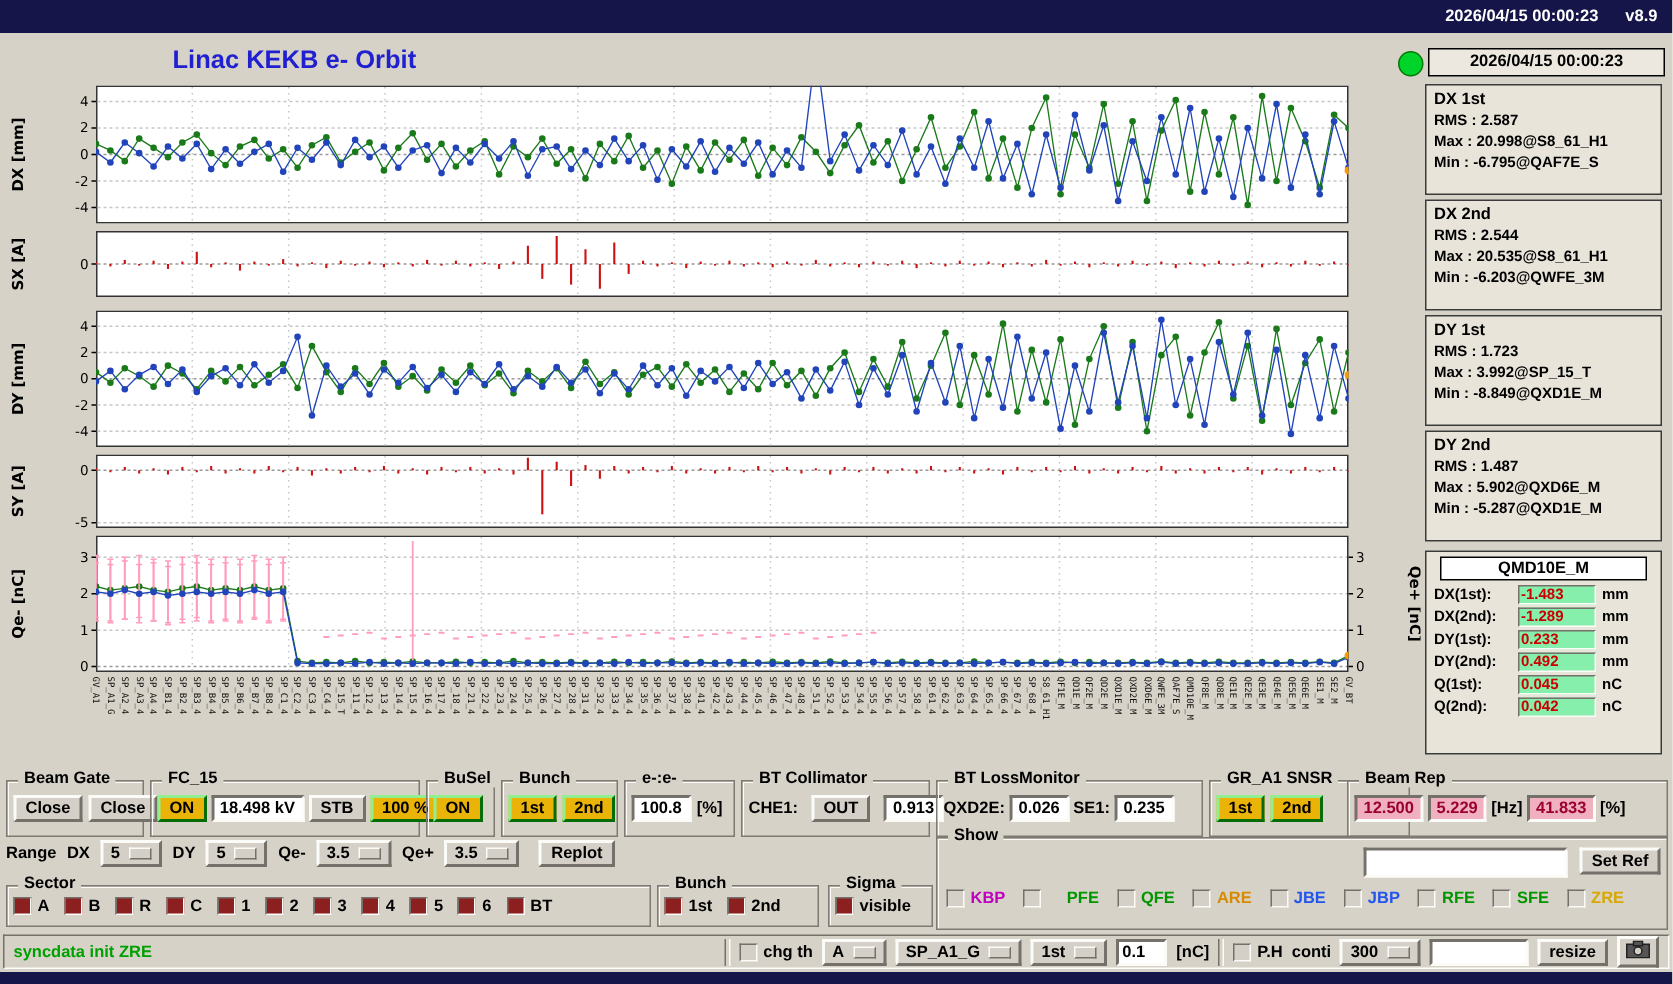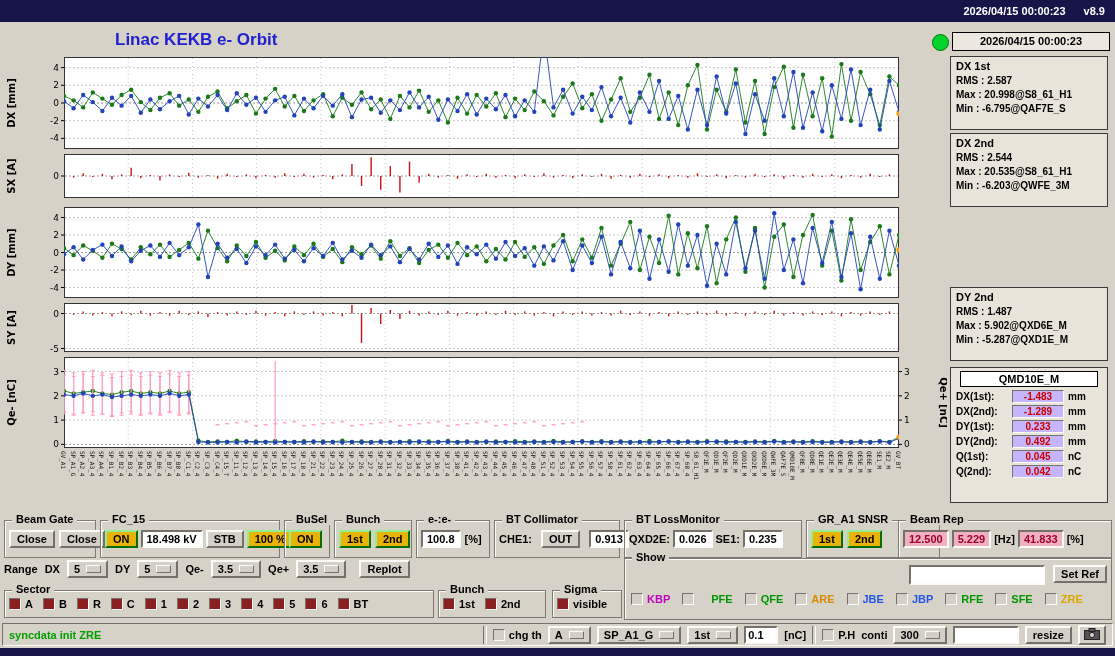--- a/index.html
+++ b/index.html
@@ -13,22 +13,22 @@
               background:#00d42a;border:1px solid #067806;}
   .tsbox{position:absolute;left:952px;top:32px;width:156px;height:17px;border:1px solid #000;background:#ece8df;
          font:bold 11px "Liberation Sans",sans-serif;text-align:center;line-height:17px;}
   .statbox{position:absolute;left:950px;width:158px;border:1px solid #3a3a3a;background:#e8e4da;padding:2px 5px;box-sizing:border-box;}
   .statbox .t{font:bold 11px "Liberation Sans",sans-serif;margin:1px 0 2px 0;}
   .statbox .r{font:bold 10px "Liberation Sans",sans-serif;margin:3px 0;white-space:nowrap;}
   .monbox{position:absolute;left:950px;top:367px;width:158px;height:136px;border:1px solid #3a3a3a;background:#e8e4da;box-sizing:border-box;padding:3px 5px;}
   .monbox .mt{border:1px solid #000;background:#fff;font:bold 11px "Liberation Sans",sans-serif;text-align:center;padding:1px 0;margin:0 4px 3px 4px;}
   .monrow{display:flex;align-items:center;font:bold 10px "Liberation Sans",sans-serif;margin:2px 0;gap:4px;}
   .monrow .ml{width:52px;}
-  .monrow .mv{background:#c4b5fd;border:1px solid;border-color:#74706a #fbfbf7 #fbfbf7 #74706a;color:#cc0000;
-              width:48px;text-align:center;padding:0 1px;}
+  .monrow .mv{background:#86efac;border:1px solid;border-color:#74706a #fbfbf7 #fbfbf7 #74706a;color:#cc0000;
+              width:48px;text-align:left;padding:0 1px;}
   .chart{position:absolute;left:2px;}
   #chart-dx{top:57px;width:945px;height:92px;}
   #chart-sx{top:154px;width:945px;height:44px;}
   #chart-dy{top:207px;width:945px;height:91px;}
   #chart-sy{top:303px;width:945px;height:49px;}
   #chart-qe{top:357px;width:945px;height:91px;}
   #xlabels{position:absolute;left:2px;top:449px;width:945px;height:64px;overflow:hidden;}
   #xlabels .xl{position:absolute;top:2px;transform-origin:0 0;transform:rotate(90deg);
                font:6px "DejaVu Sans Mono",monospace;color:#111;white-space:nowrap;}
   .grp{position:absolute;border:1px solid #7e7a72;box-shadow:inset 1px 1px 0 #fbfbf7;}
@@ -77,20 +77,26 @@
     <div class="t">DX 1st</div>
     <div class="r"><span>RMS :</span> <span>2.587</span></div>
     <div class="r"><span>Max :</span> <span>20.998@S8_61_H1</span></div>
     <div class="r"><span>Min :</span> <span>-6.795@QAF7E_S</span></div>
   </div>
   <div class="statbox" style="top:133px;height:74px;">
     <div class="t">DX 2nd</div>
     <div class="r"><span>RMS :</span> <span>2.544</span></div>
     <div class="r"><span>Max :</span> <span>20.535@S8_61_H1</span></div>
     <div class="r"><span>Min :</span> <span>-6.203@QWFE_3M</span></div>
+  </div>
+  <div class="statbox" style="top:210px;height:74px;">
+    <div class="t">DY 1st</div>
+    <div class="r"><span>RMS :</span> <span>1.723</span></div>
+    <div class="r"><span>Max :</span> <span>3.992@SP_15_T</span></div>
+    <div class="r"><span>Min :</span> <span>-8.849@QXD1E_M</span></div>
   </div>
   <div class="statbox" style="top:287px;height:74px;">
     <div class="t">DY 2nd</div>
     <div class="r"><span>RMS :</span> <span>1.487</span></div>
     <div class="r"><span>Max :</span> <span>5.902@QXD6E_M</span></div>
     <div class="r"><span>Min :</span> <span>-5.287@QXD1E_M</span></div>
   </div>
 
   <div class="monbox">
     <div class="mt">QMD10E_M</div>

